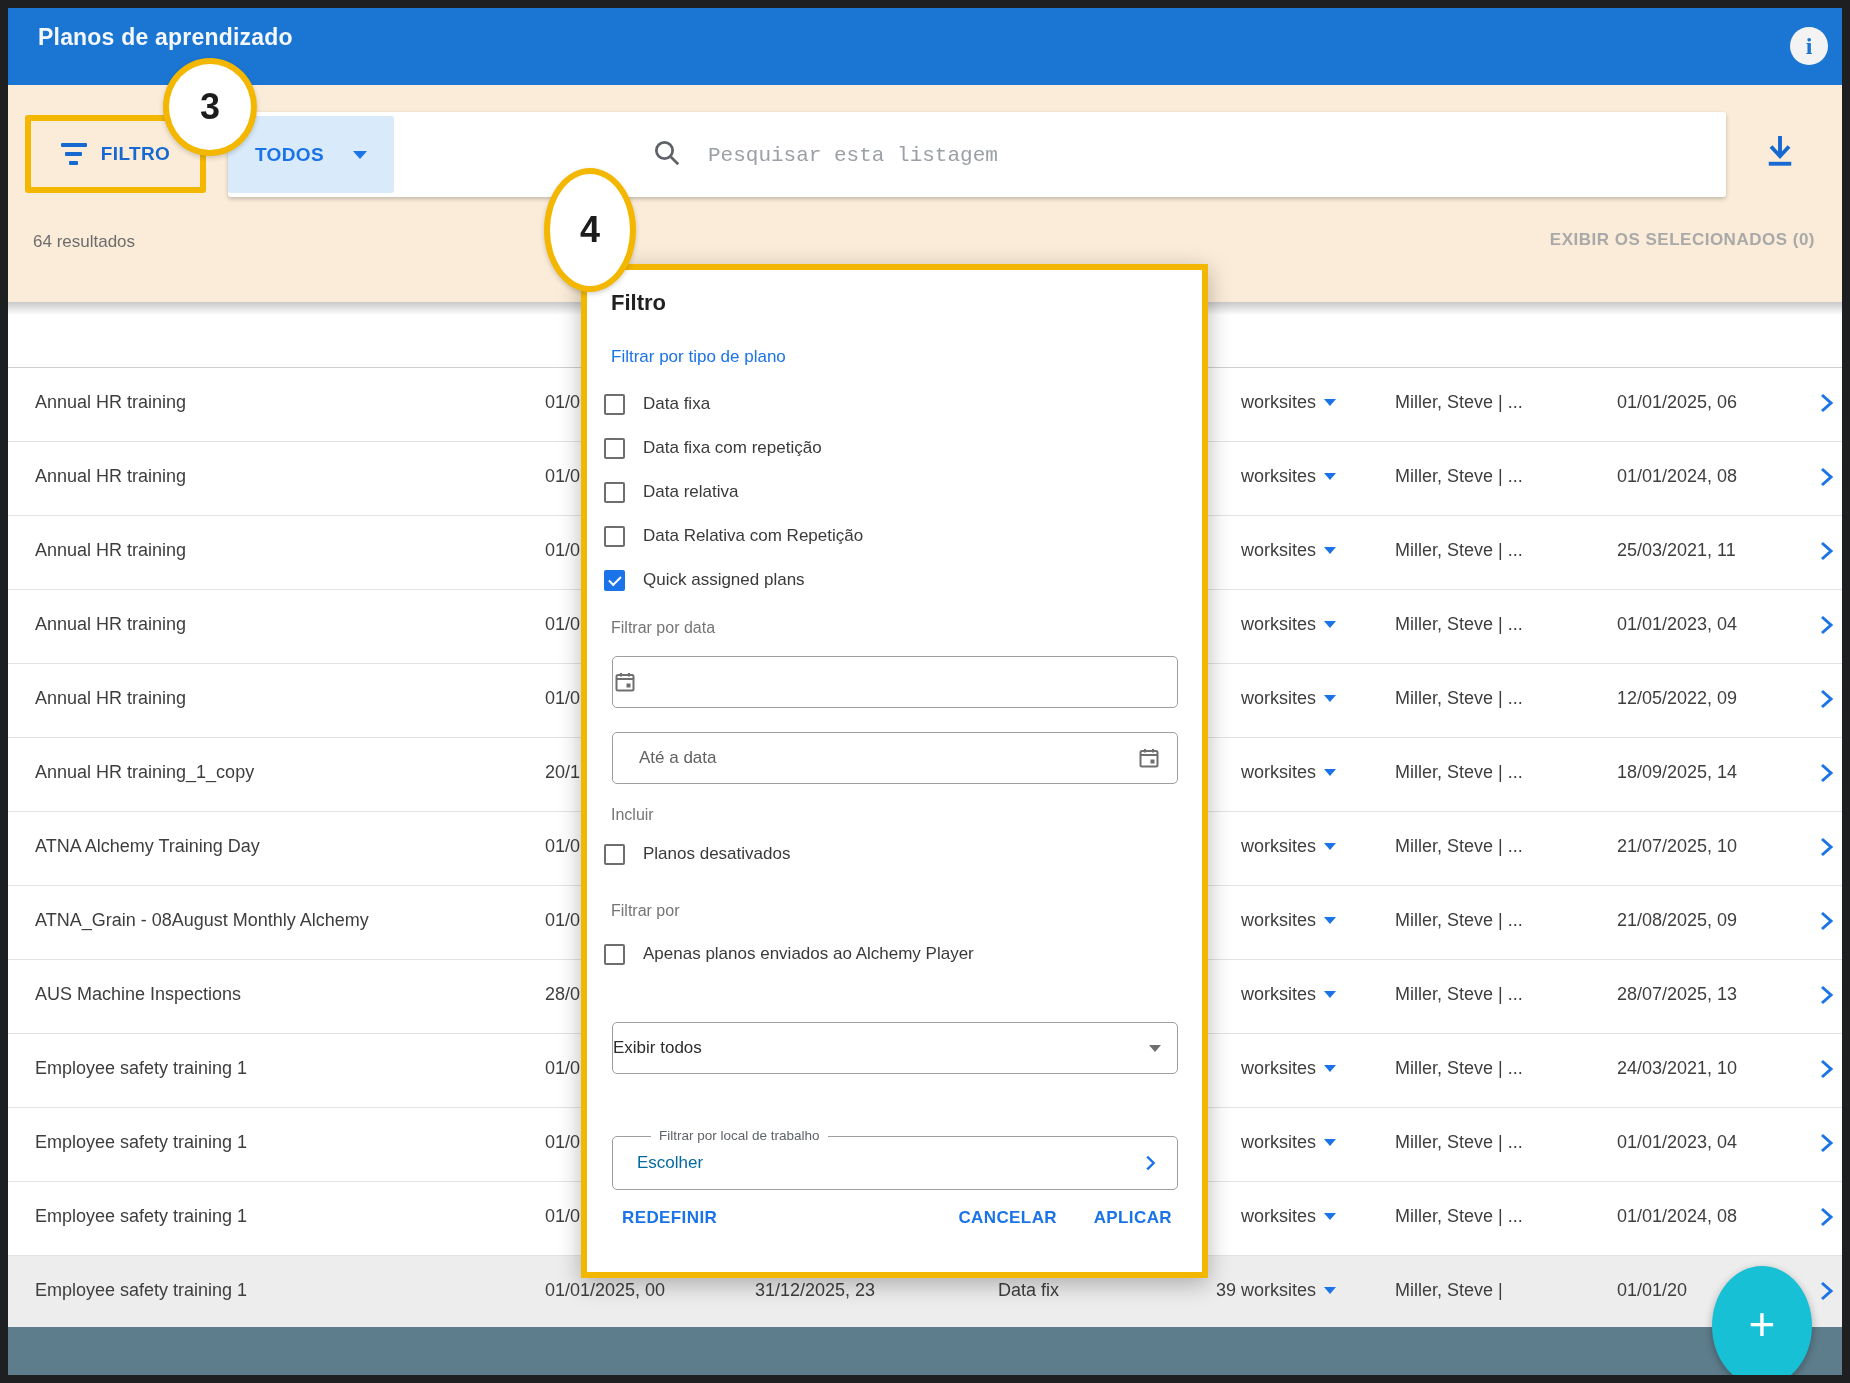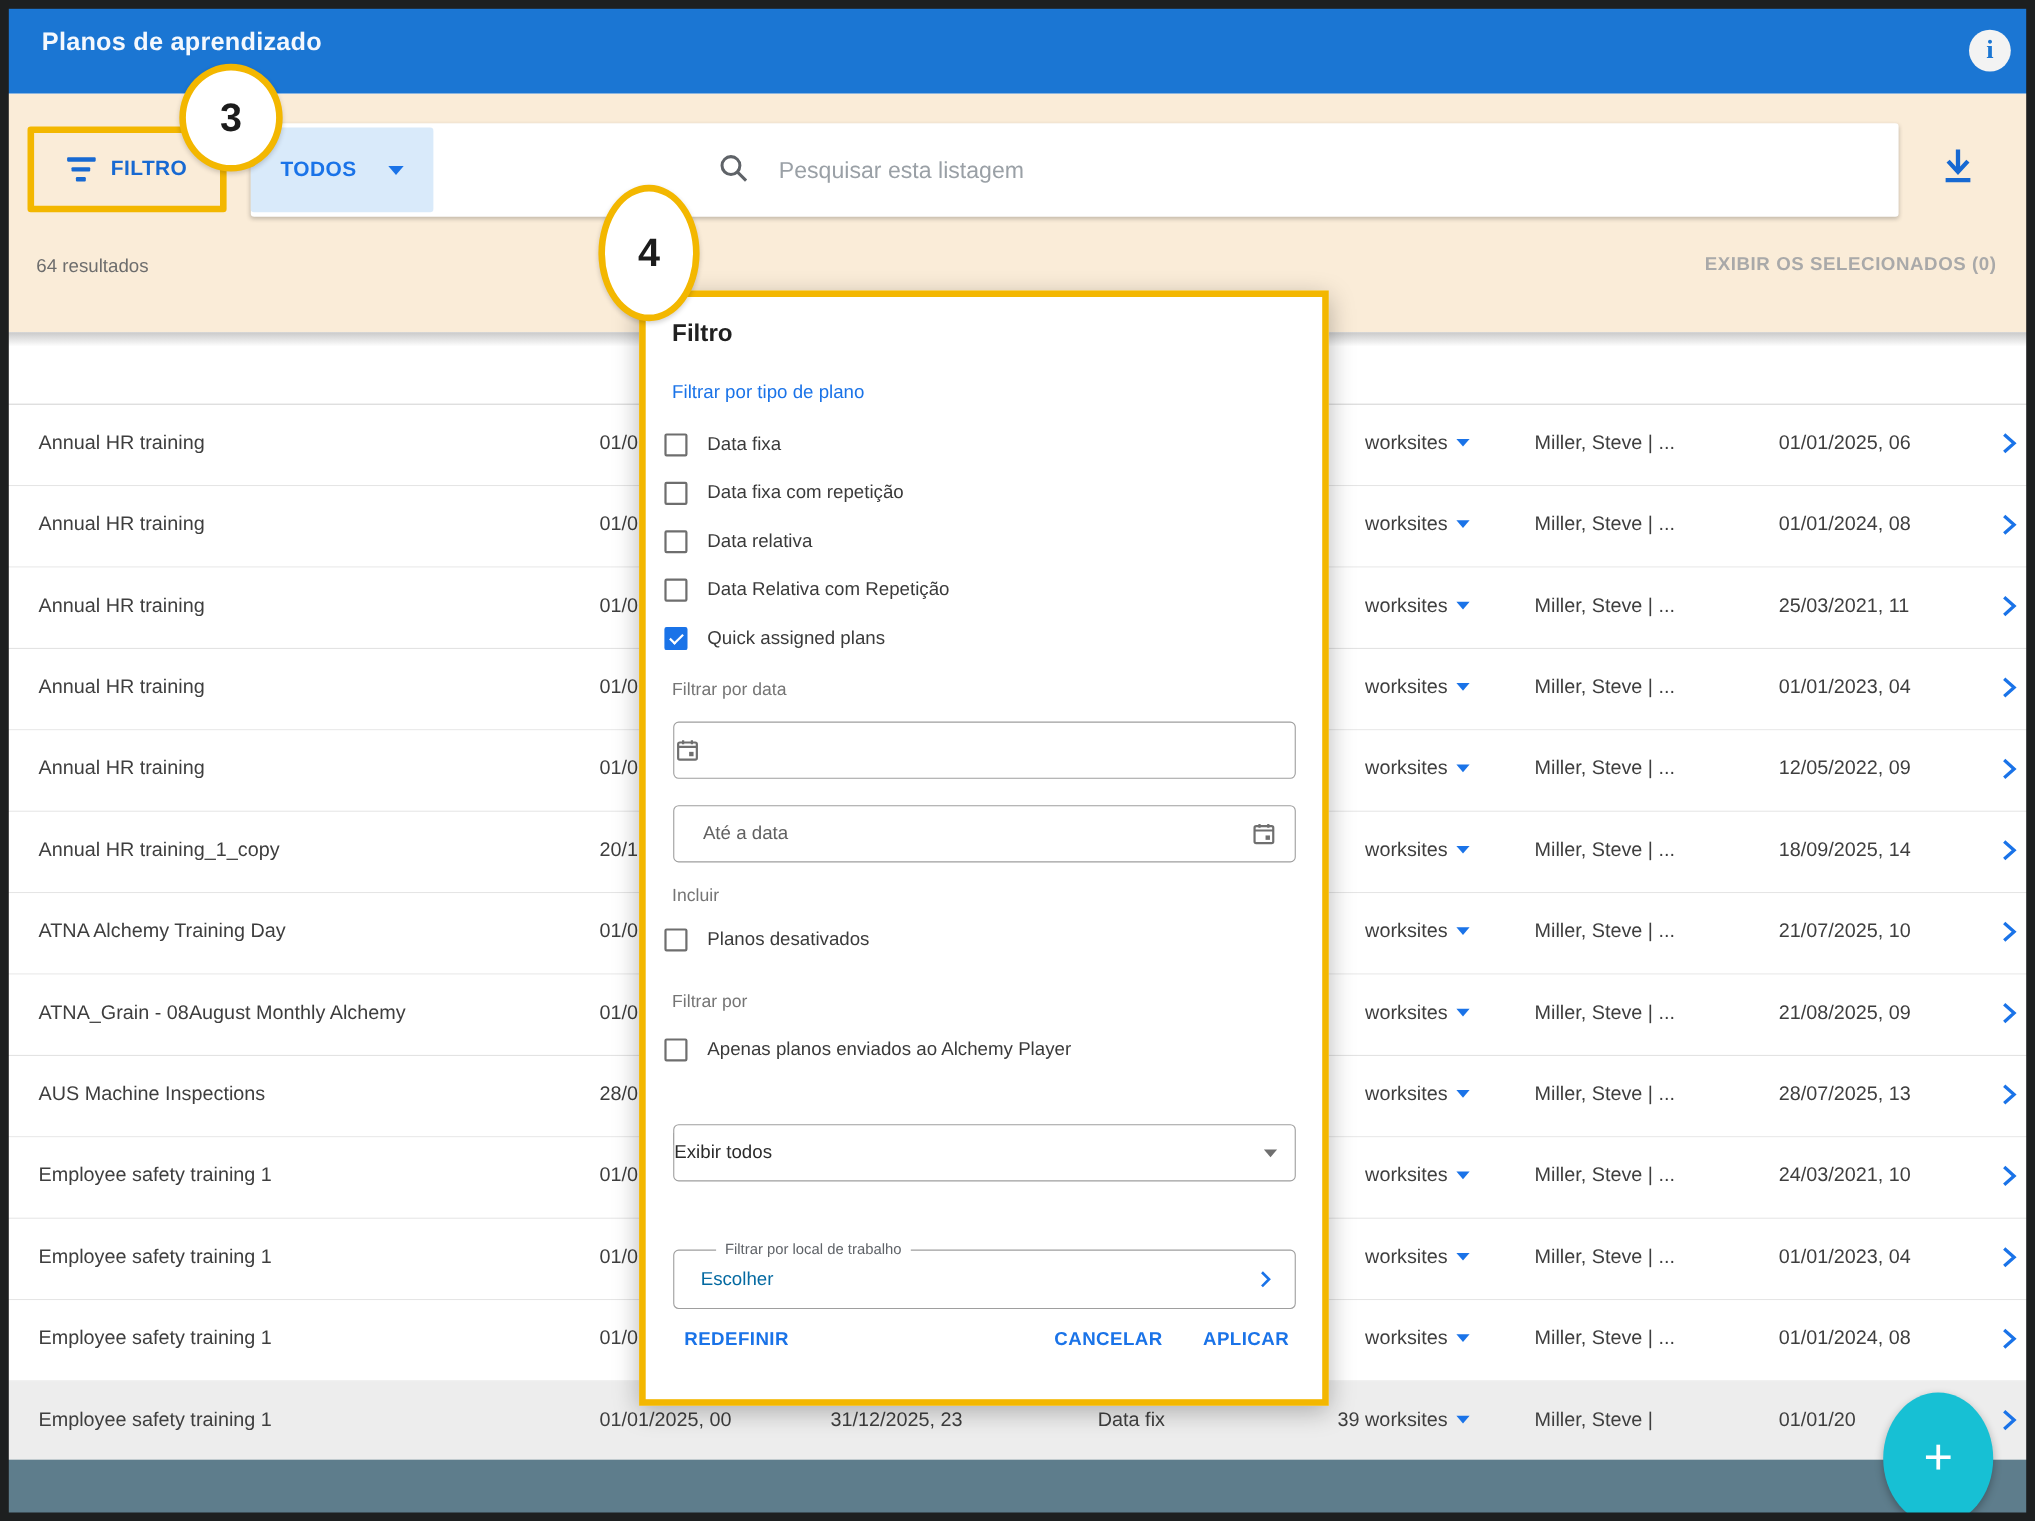--- a/index.html
+++ b/index.html
@@ -20,21 +20,21 @@
   .flt-icon i:nth-child(1){width:26px;}
   .flt-icon i:nth-child(2){width:17px;}
   .flt-icon i:nth-child(3){width:9px;}
   .filtro-label{color:#1769d2;font-size:19px;font-weight:bold;letter-spacing:.4px;}
 
   .searchbar{position:absolute;left:228px;top:112px;width:1498px;height:85px;background:#ffffff;border-radius:3px;box-shadow:0 2px 4px rgba(0,0,0,.22);z-index:2;display:flex;align-items:center;}
   .chip{position:absolute;left:0px;top:4px;width:166px;height:77px;background:#d9eafa;border-radius:3px;display:flex;align-items:center;justify-content:center;gap:29px;cursor:pointer;}
   .chip-label{color:#1a73e8;font-size:19px;font-weight:bold;letter-spacing:.4px;}
   .tri{width:0;height:0;border-left:7px solid transparent;border-right:7px solid transparent;border-top:8px solid #1a73e8;display:inline-block;}
   .mag{position:absolute;left:424px;top:26px;}
-  .search-input{position:absolute;left:478px;top:20px;width:1000px;height:45px;border:none;outline:none;font-size:21px;color:#444;font-family:Liberation Sans, sans-serif;background:transparent;}
+  .search-input{position:absolute;left:478px;top:20px;width:1000px;height:45px;border:none;outline:none;font-size:21px;color:#444;font-family:Liberation Mono, monospace;background:transparent;}
   .search-input::placeholder{color:#9aa0a6;}
   .dl-icon{position:absolute;left:1762px;top:130px;z-index:2;cursor:pointer;}
   .results{position:absolute;left:33px;top:232px;font-size:17px;color:#6d6d6d;z-index:2;}
   .show-selected{position:absolute;right:35px;top:230px;font-size:17px;font-weight:bold;color:#a9a9a9;letter-spacing:.5px;z-index:2;cursor:pointer;}
 
   
   .thead{position:absolute;left:0;top:302px;width:1850px;height:66px;background:#ffffff;z-index:1;}
   .thead-shadow{position:absolute;left:0;top:302px;width:1850px;height:13px;background:linear-gradient(#c9c9c9,rgba(255,255,255,0));z-index:2;}
   .th{position:absolute;top:324px;font-size:17px;font-weight:bold;color:#3e464e;white-space:nowrap;}
   .up{color:#8f979e;font-weight:normal;margin-right:4px;font-size:16px;}

